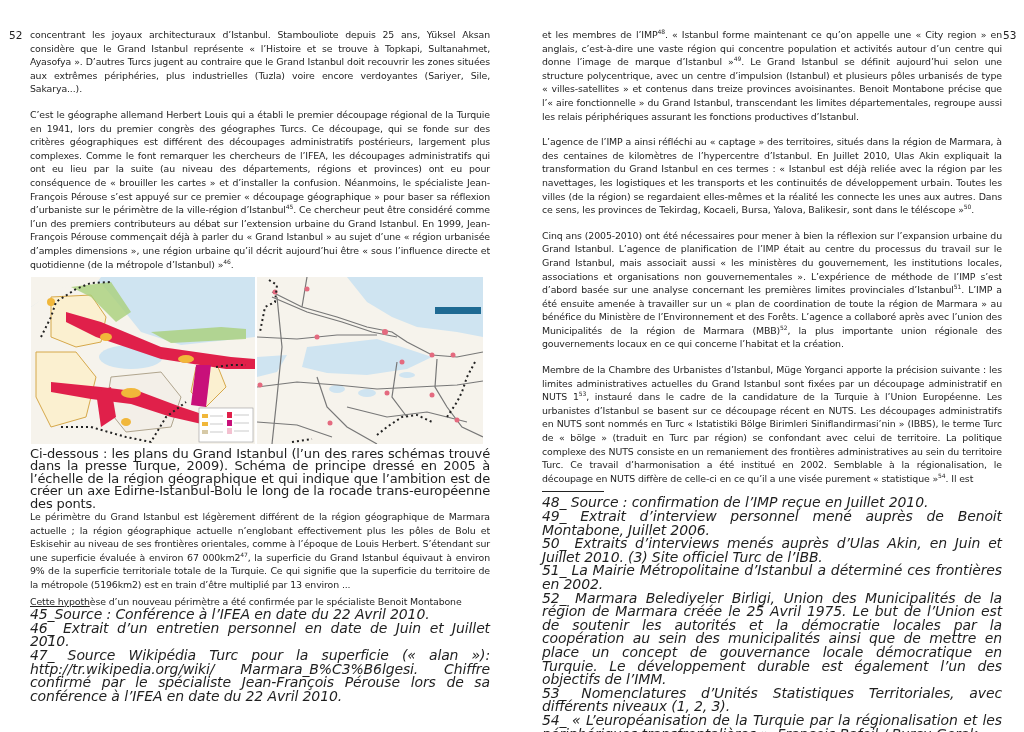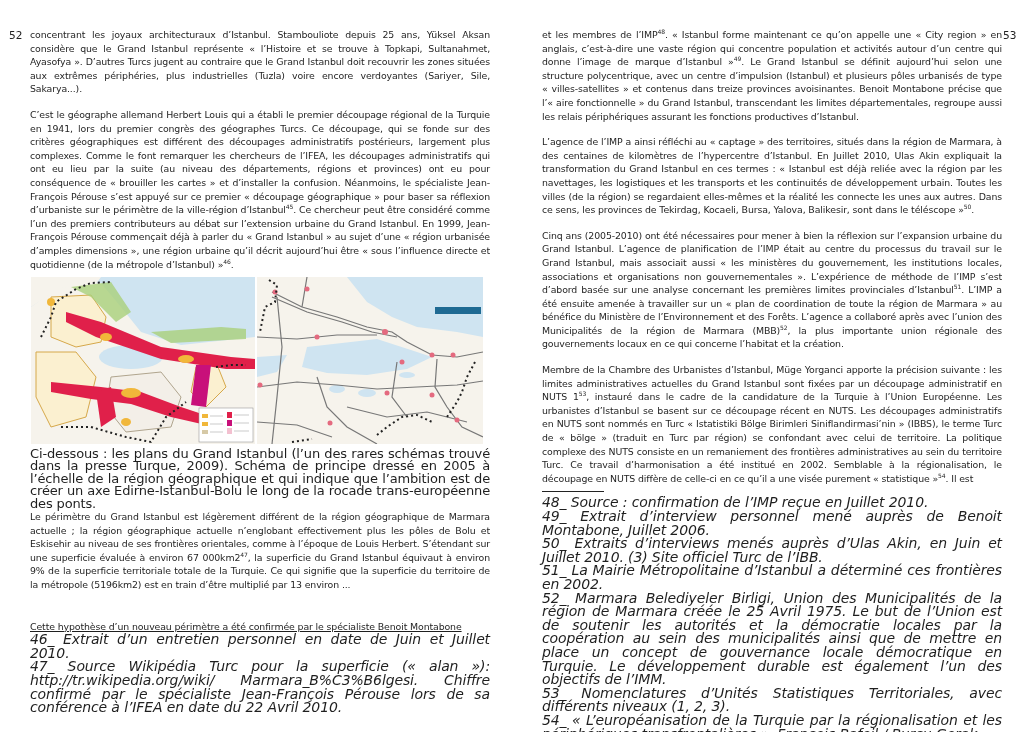--- a/index.html
+++ b/index.html
@@ -138,21 +138,22 @@
       </svg>
     </div>
   </div>
 
   <div class="col" style="top:448px;">
     <p class="caption">Ci-dessous : les plans du Grand Istanbul (l’un des rares schémas trouvé dans la presse Turque, 2009). Schéma de principe dressé en 2005 à l’échelle de la région géographique et qui indique que l’ambition est de créer un axe Edirne-Istanbul-Bolu le long de la rocade trans-européenne des ponts.</p>
   </div>
 
   <div class="col" style="top:510px;">
     <p class="body"><span>Le périmètre du Grand Istanbul est légèrement différent de la région géographique de Marmara actuelle ; la région géographique actuelle n’englobant effectivement plus les pôles de Bolu et Eskisehir au niveau de ses frontières orientales, comme à l’époque de Louis Herbert. S’étendant sur une superficie évaluée à environ 67 000km2</span><sup>47</sup><span>, la superficie du Grand Istanbul équivaut à environ 9% de la superficie territoriale totale de la Turquie. Ce qui signifie que la superficie du territoire de la métropole (5196km2) est en train d’être multiplié par 13 environ ...</span></p>
-    <p class="body" style="margin-top:28px;text-decoration:underline;"><span class="under">Cette hypoth</span><span>èse d’un nouveau périmètre a été confirmée par le spécialiste Benoit Montabone</span></p>
+    <p class="body" style="margin-top:3px;"><span class="under">Cette hypoth</span><span>èse d’un nouveau périmètre a été confirmée par le spécialiste Benoit Montabone</span></p>
+    <p class="fn">45_Source : Conférence à l’IFEA en date du 22 Avril 2010.</p>
     <p class="fn">46_ Extrait d’un entretien personnel en date de Juin et Juillet 2010.</p>
     <p class="fn">47_ Source Wikipédia Turc pour la superficie (« alan »): http://tr.wikipedia.org/wiki/ Marmara_B%C3%B6lgesi. Chiffre confirmé par le spécialiste Jean-François Pérouse lors de sa conférence à l’IFEA en date du 22 Avril 2010.</p>
   </div>
 </div>
 
 <div class="page page-right">
   <div class="col" style="top:28px;">
     <p class="body"><span>et les membres de l’IMP</span><sup>48</sup><span>. « Istanbul forme maintenant ce qu’on appelle une « City region » en anglais, c’est-à-dire une vaste région qui concentre population et activités autour d’un centre qui donne l’image de marque d’Istanbul »</span><sup>49</sup><span>. Le Grand Istanbul se définit aujourd’hui selon une structure polycentrique, avec un centre d’impulsion (Istanbul) et plusieurs pôles urbanisés de type « villes-satellites » et contenus dans treize provinces avoisinantes. Benoit Montabone précise que l’« aire fonctionnelle » du Grand Istanbul, transcendant les limites départementales, regroupe aussi les relais périphériques assurant les fonctions productives d’Istanbul.</span></p>
     <p class="body"><span>L’agence de l’IMP a ainsi réfléchi au « captage » des territoires, situés dans la région de Marmara, à des centaines de kilomètres de l’hypercentre d’Istanbul. En Juillet 2010, Ulas Akin expliquait la transformation du Grand Istanbul en ces termes : « Istanbul est déjà reliée avec la région par les navettages, les logistiques et les transports et les continuités de développement urbain. Toutes les villes (de la région) se regardaient elles-mêmes et la réalité les connecte les unes aux autres. Dans ce sens, les provinces de Tekirdag, Kocaeli, Bursa, Yalova, Balikesir, sont dans le téléscope »</span><sup>50</sup><span>.</span></p>
     <p class="body"><span>Cinq ans (2005-2010) ont été nécessaires pour mener à bien la réflexion sur l’expansion urbaine du Grand Istanbul. L’agence de planification de l’IMP était au centre du processus du travail sur le Grand Istanbul, mais associait aussi « les ministères du gouvernement, les institutions locales, associations et organisations non gouvernementales ». L’expérience de méthode de l’IMP s’est d’abord basée sur une analyse concernant les premières limites provinciales d’Istanbul</span><sup>51</sup><span>. L’IMP a été ensuite amenée à travailler sur un « plan de coordination de toute la région de Marmara » au bénéfice du Ministère de l’Environnement et des Forêts. L’agence a collaboré après avec l’union des Municipalités de la région de Marmara (MBB)</span><sup>52</sup><span>, la plus importante union régionale des gouvernements locaux en ce qui concerne l’habitat et la création.</span></p>

